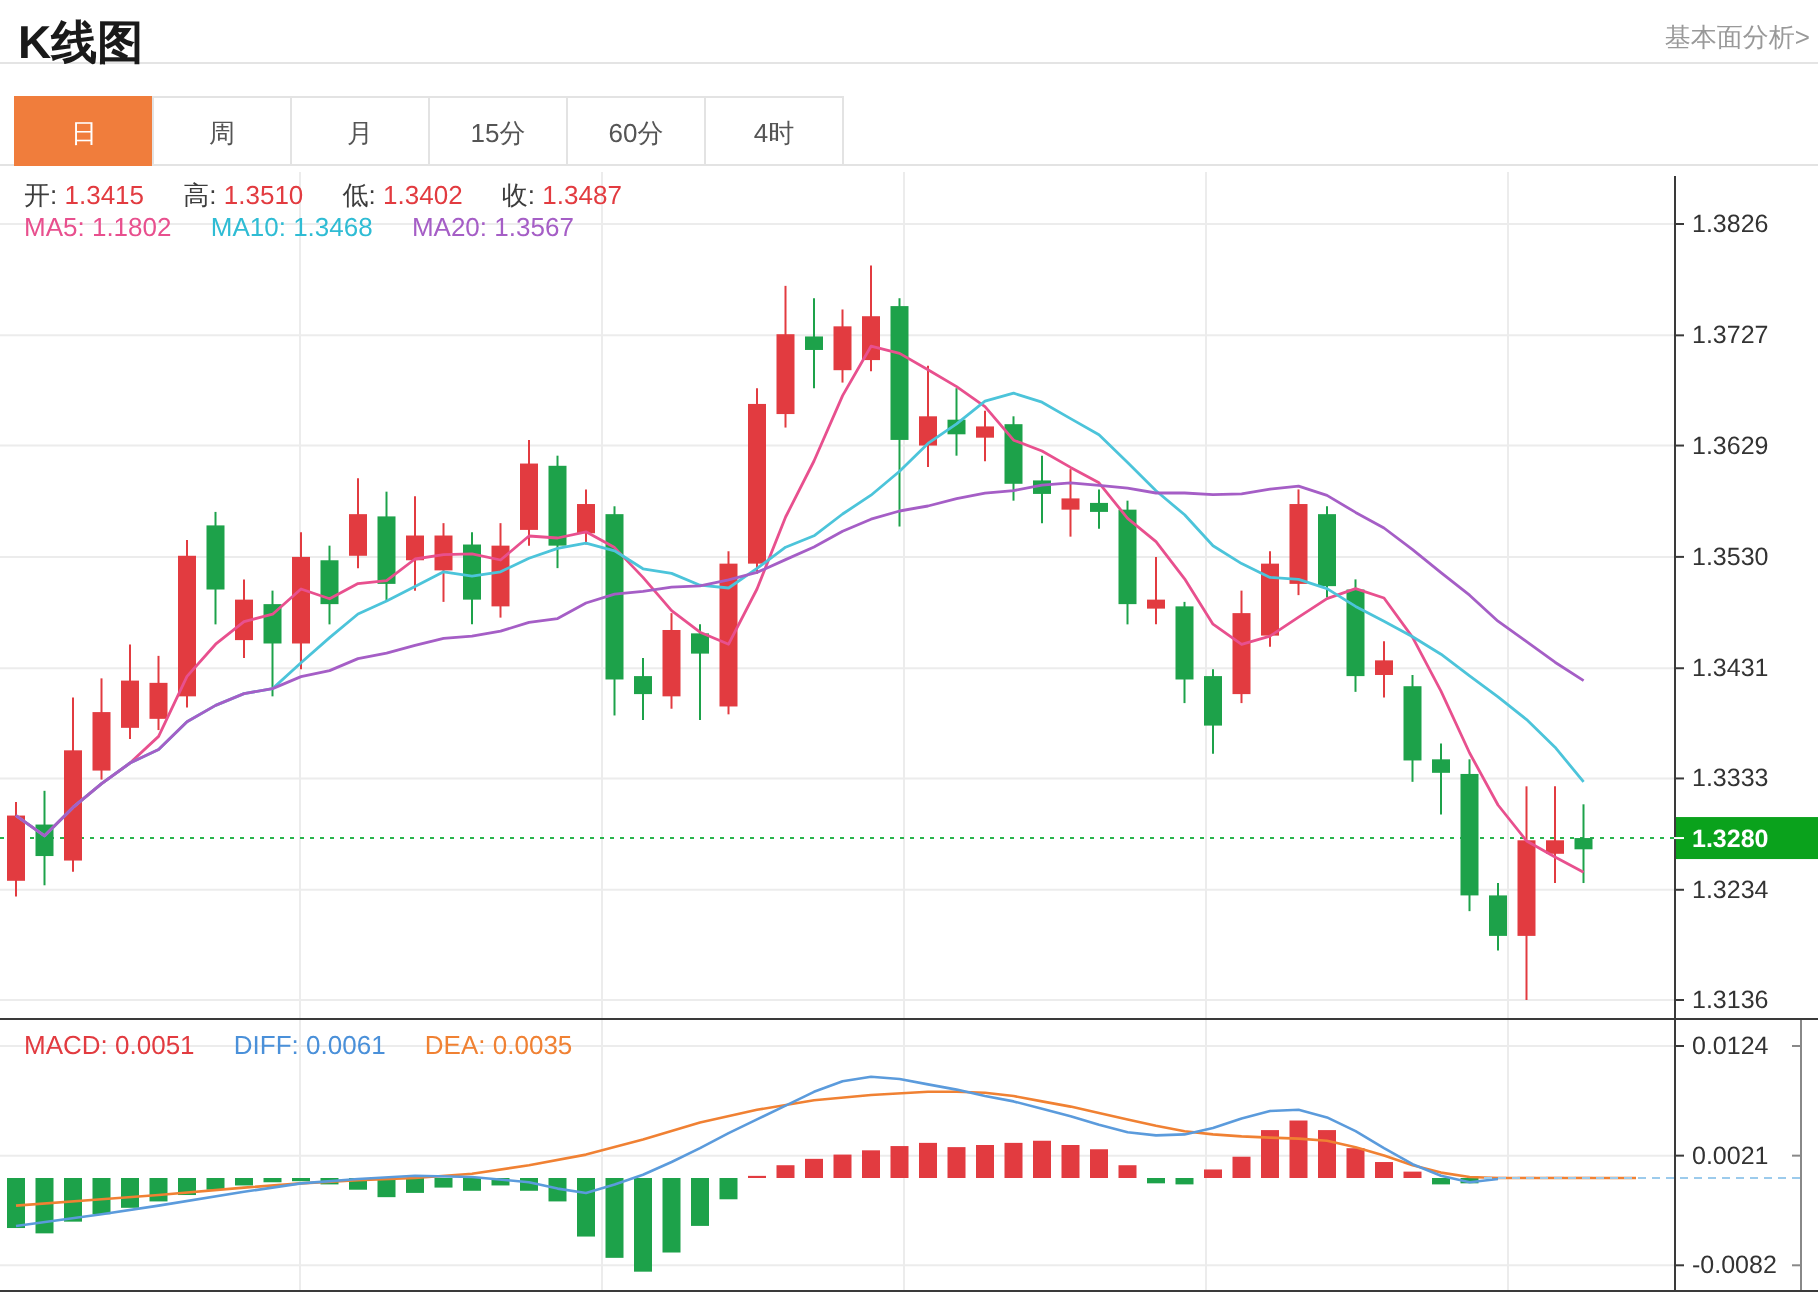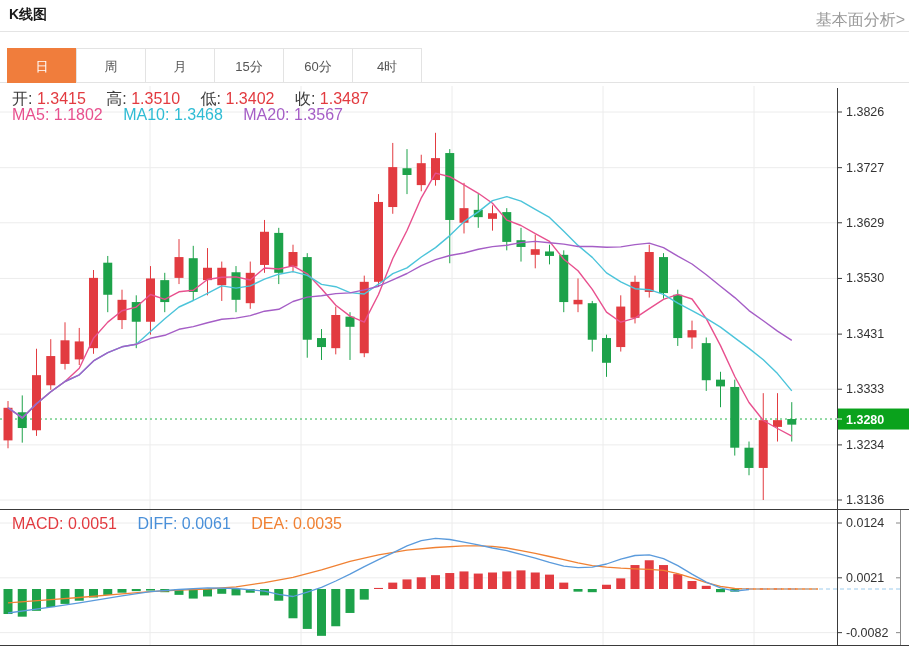--- a/index.html
+++ b/index.html
@@ -1,27 +1,27 @@
 <!DOCTYPE html>
 <html><head>
 <meta charset="utf-8">
 <style>
   html,body{margin:0;padding:0;background:#fff;}
   body{font-family:"Liberation Sans","DejaVu Sans",sans-serif;}
   #app{position:relative;width:909px;height:647px;background:#fff;overflow:hidden;}
   #chart-svg{position:absolute;left:0;top:0;z-index:1;}
-  .hdr-title{position:absolute;left:9px;top:6px;font-size:14px;font-weight:bold;color:#1a1a1a;z-index:3;}
-  .hdr-link{position:absolute;right:4px;top:10px;font-size:16px;color:#999;cursor:pointer;z-index:3;}
+  .hdr-title{position:absolute;left:9px;top:6px;font-size:23px;font-weight:bold;color:#1a1a1a;z-index:3;}
+  .hdr-link{position:absolute;right:4px;top:10px;font-size:13px;color:#999;cursor:pointer;z-index:3;}
   .hdr-divider{position:absolute;left:0;top:31px;width:909px;height:1px;background:#e4e4e4;z-index:2;}
   .tabs-underline{position:absolute;left:0;top:82px;width:909px;height:1px;background:#e3e3e3;z-index:2;}
   .tabs{position:absolute;left:8px;top:48px;display:flex;z-index:3;}
   .tab{width:70px;height:35px;line-height:35px;text-align:center;font-size:13px;color:#555;
        background:#fff;border:1px solid #e3e3e3;margin-left:-1px;box-sizing:border-box;cursor:pointer;}
   .tab.selected{background:#f07d3c;border-color:#f07d3c;color:#fff;}
-  .legend-row{position:absolute;left:12px;font-size:16px;z-index:3;white-space:nowrap;}
+  .legend-row{position:absolute;left:12px;font-size:13px;z-index:3;white-space:nowrap;}
   .legend-row .lbl{color:#3c3c3c;}
   .legend-row .item{margin-right:16px;}
   .v-red{color:#e23b40;}
   .v-pink{color:#e8508e;}
   .v-cyan{color:#2fbcd4;}
   .v-purple{color:#a55ec6;text-align:center;}
   .v-blue{color:#4a90d9;}
   .v-orange{color:#f08133;margin-top:38px;}
 </style>
 </head>

